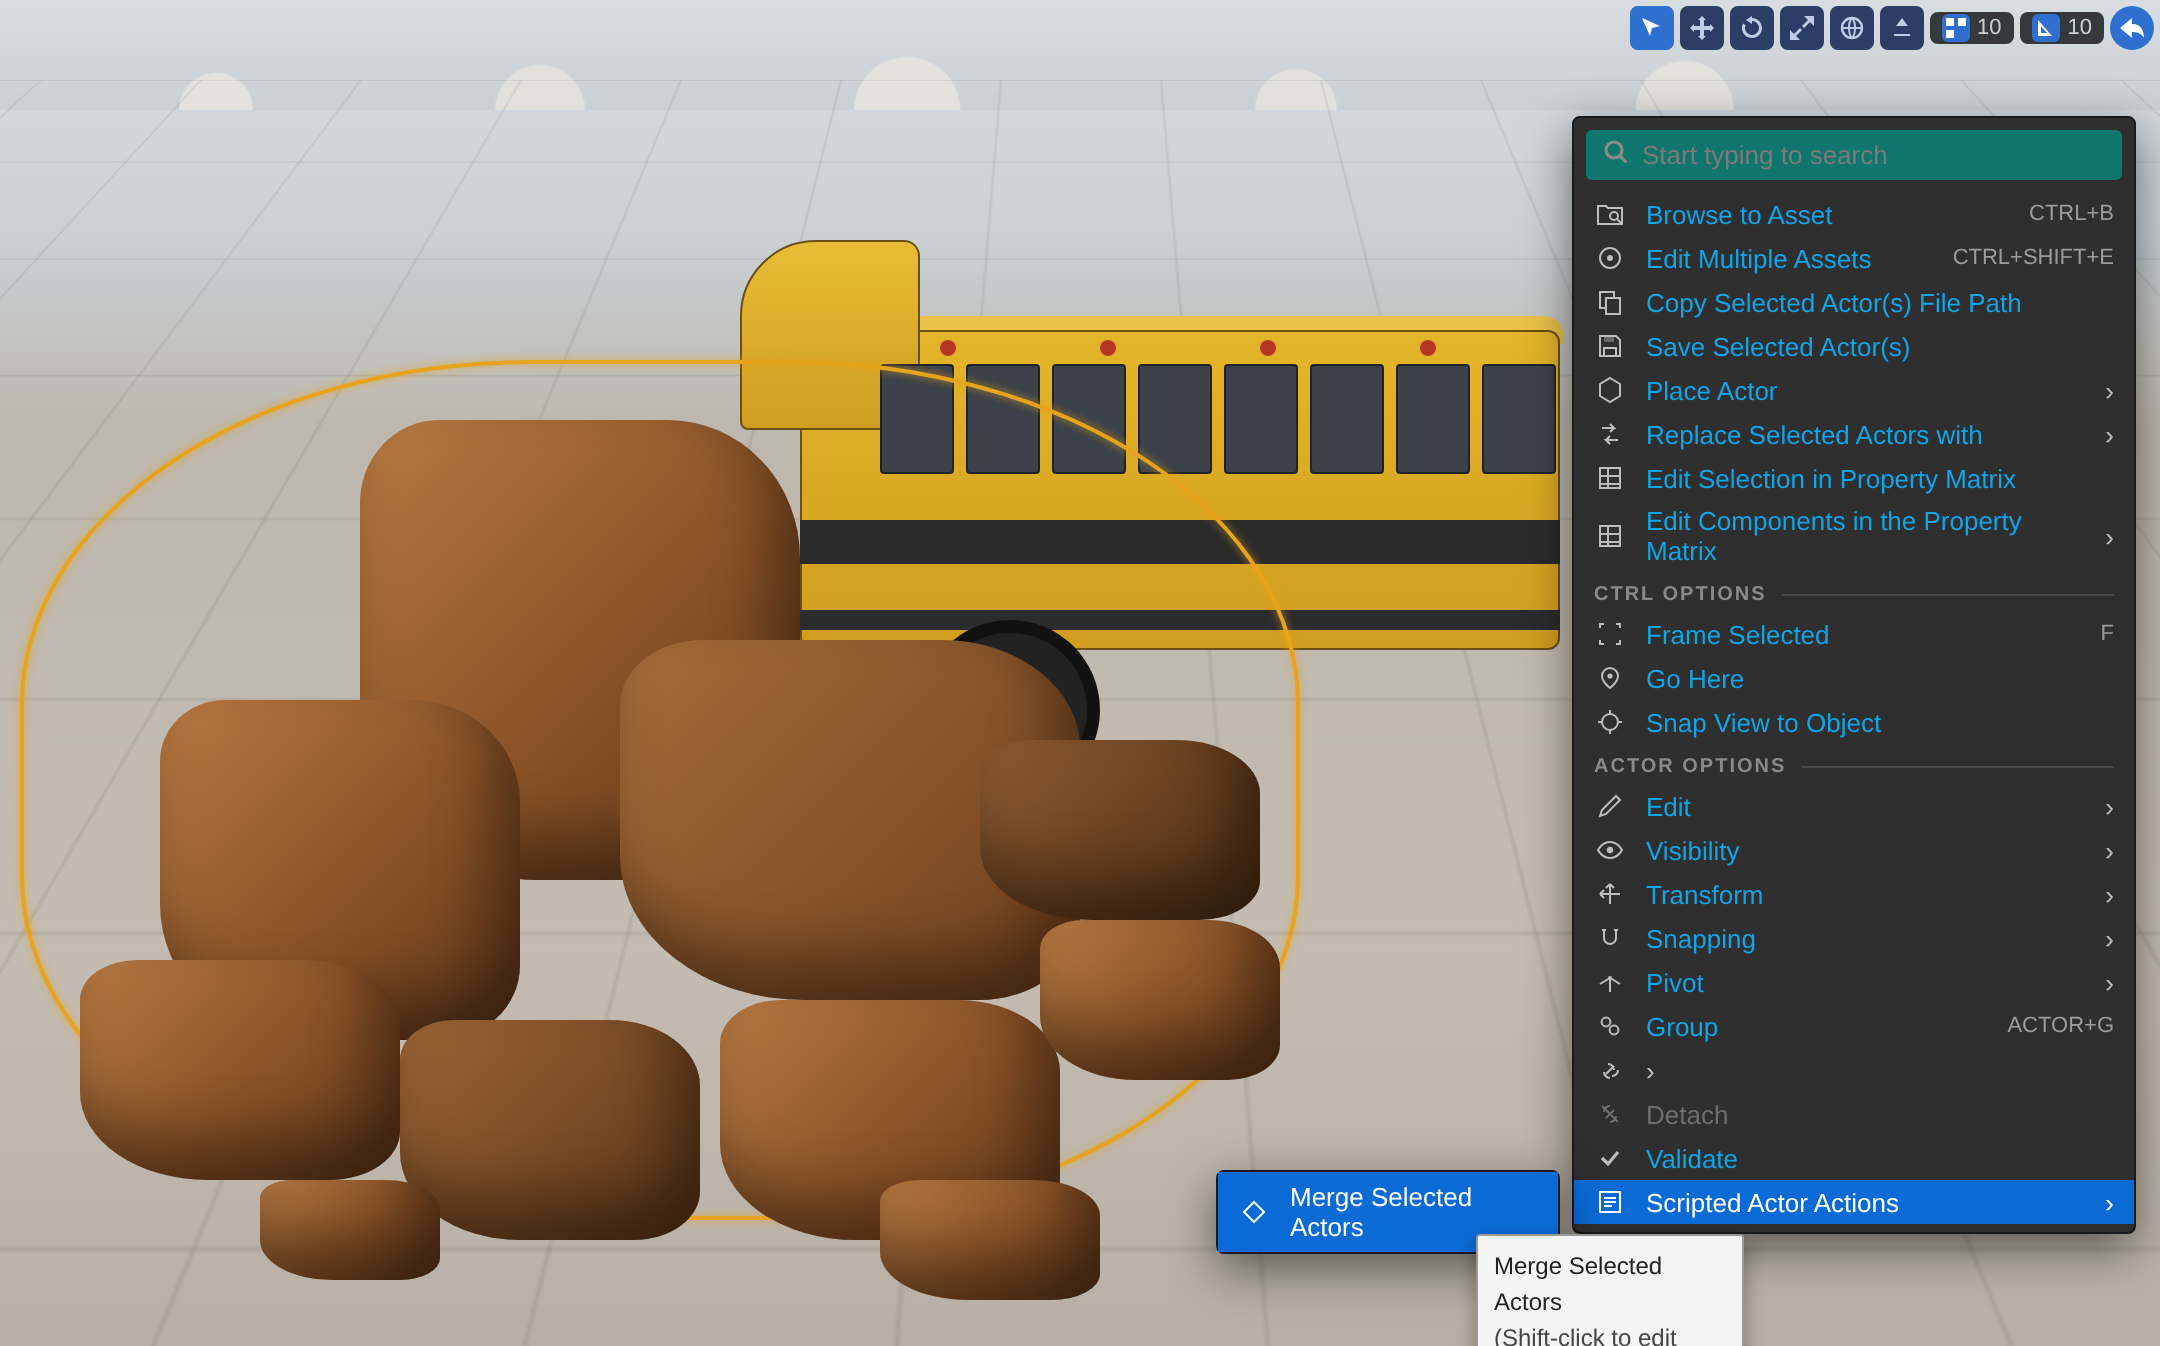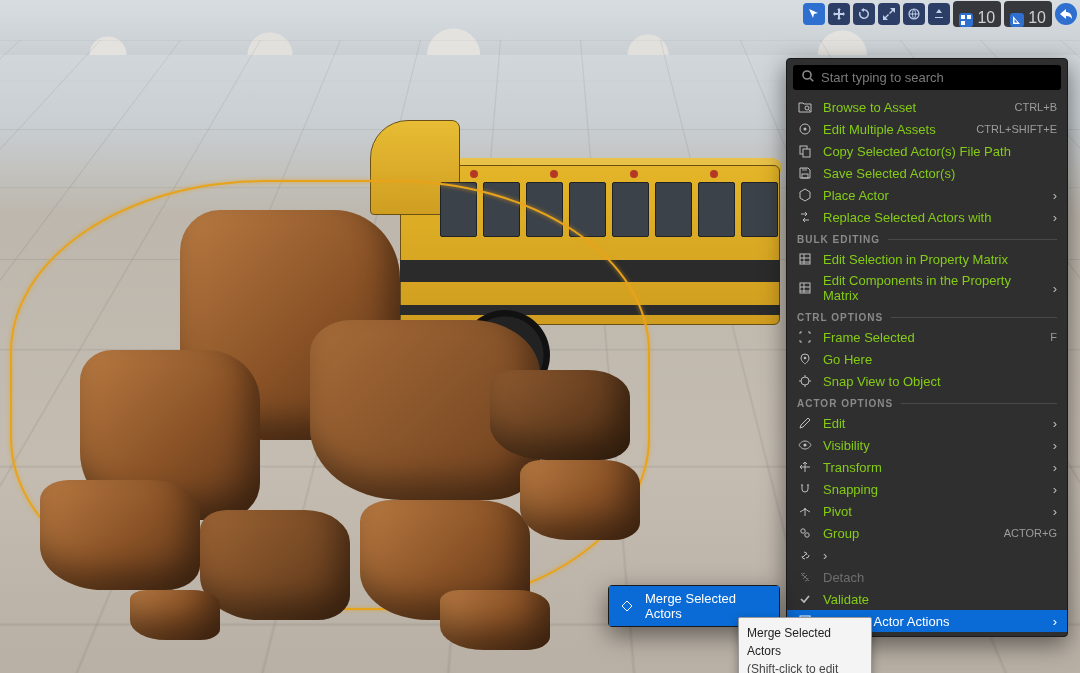--- a/index.html
+++ b/index.html
@@ -78,54 +78,54 @@
     position: absolute; top: 2px; right: 0; height: 24px;
     display: flex; gap: 3px; align-items: center; padding: 0 3px;
   }
   .tbtn {
     width: 22px; height: 22px; border-radius: 4px;
     background: #2c3e66; display:flex; align-items:center; justify-content:center;
     color: #bfcde6; font-size: 11px;
   }
   .tbtn.on { background: #2f6fd0; color:#fff; }
   .tchip {
-    height: 26px; padding: 0 6px; border-radius: 4px;
-    background: #36383c; color:#cfcfcf; display:flex; align-items:flex-end; gap:4px; font-size:16px;
+    height: 16px; padding: 0 6px; border-radius: 4px;
+    background: #36383c; color:#cfcfcf; display:flex; align-items:center; gap:4px; font-size:11px;
   }
   .tchip .dot { width:14px; height:14px; border-radius:3px; background:#2f6fd0; display:flex;align-items:center;justify-content:center;}
   .tchip svg, .tbtn svg { display:block; }
 
   
   .context-menu {
     position: absolute; top: 58px; right: 12px; width: 282px;
     background: #2f2f2f; border: 1px solid #1a1a1a; border-radius: 4px;
     box-shadow: 0 8px 24px rgba(0,0,0,.5);
     padding-bottom: 4px;
   }
   .search-row {
     display:flex; align-items:center; gap:6px;
-    background:#000000; margin:6px; padding:4px 8px; border-radius:3px;
+    background:#0f766e; margin:6px; padding:4px 8px; border-radius:3px;
   }
   .search-row input {
     flex:1; background:transparent; border:none; outline:none; color:#ccc; font-size:13px;
   }
   .search-row input::placeholder { color:#7b7b7b; }
   .section-header {
     display:flex; align-items:center; gap:8px;
     color:#8a8a8a; font-size:10px; letter-spacing:1px; font-weight:600;
     padding: 6px 10px 3px;
   }
   .section-header .line { flex:1; height:1px; background:#494949; }
   .menu-item {
     display:flex; align-items:center; gap:10px;
     padding: 3px 10px 3px 10px; min-height:20px;
     cursor: default;
   }
   .menu-item .ic { width:16px; height:16px; display:flex; align-items:center; justify-content:center; color:#bdbdbd;}
-  .menu-item .label { flex:1; color:#84cc16; font-size:13px; }
+  .menu-item .label { flex:1; color:#0ea5e9; font-size:13px; }
   .menu-item.disabled .label, .menu-item.disabled .ic { color:#6e6e6e; }
   .menu-item .shortcut { color:#9c9c9c; font-size:11px; }
   .menu-item .chev { color:#bdbdbd; }
   .menu-item.highlight { background:#0a6bd6; }
   .menu-item.highlight .label, .menu-item.highlight .ic, .menu-item.highlight .chev { color:#fff; }
 
   
   .submenu {
     position: absolute; top: 585px; left: 608px; width: 172px;
     background:#2f2f2f; border:1px solid #1a1a1a; border-radius:4px;
@@ -305,24 +305,20 @@
   <div class="menu-item">
     <span class="ic">
         <svg width="14" height="14" viewBox="0 0 14 14">
           <path d="M3 4h6l-2-2m2 2-2 2M11 10H5l2 2m-2-2 2-2" fill="none" stroke="currentColor"></path>
         </svg>
       </span>
     <span class="label">Replace Selected Actors with</span>
     <span class="chev">›</span>
   </div>
 
-  <div class="section-header">
-      <span>BULK EDITING</span>
-      <span class="line"></span>
-    </div>
 
   <div class="menu-item">
     <span class="ic">
         <svg width="14" height="14" viewBox="0 0 14 14">
           <rect x="2" y="2" width="10" height="10" fill="none" stroke="currentColor"></rect>
           <path d="M2 6h10M2 10h10M6 2v10" stroke="currentColor"></path>
         </svg>
       </span>
     <span class="label">Edit Selection in Property Matrix</span>
   </div>

